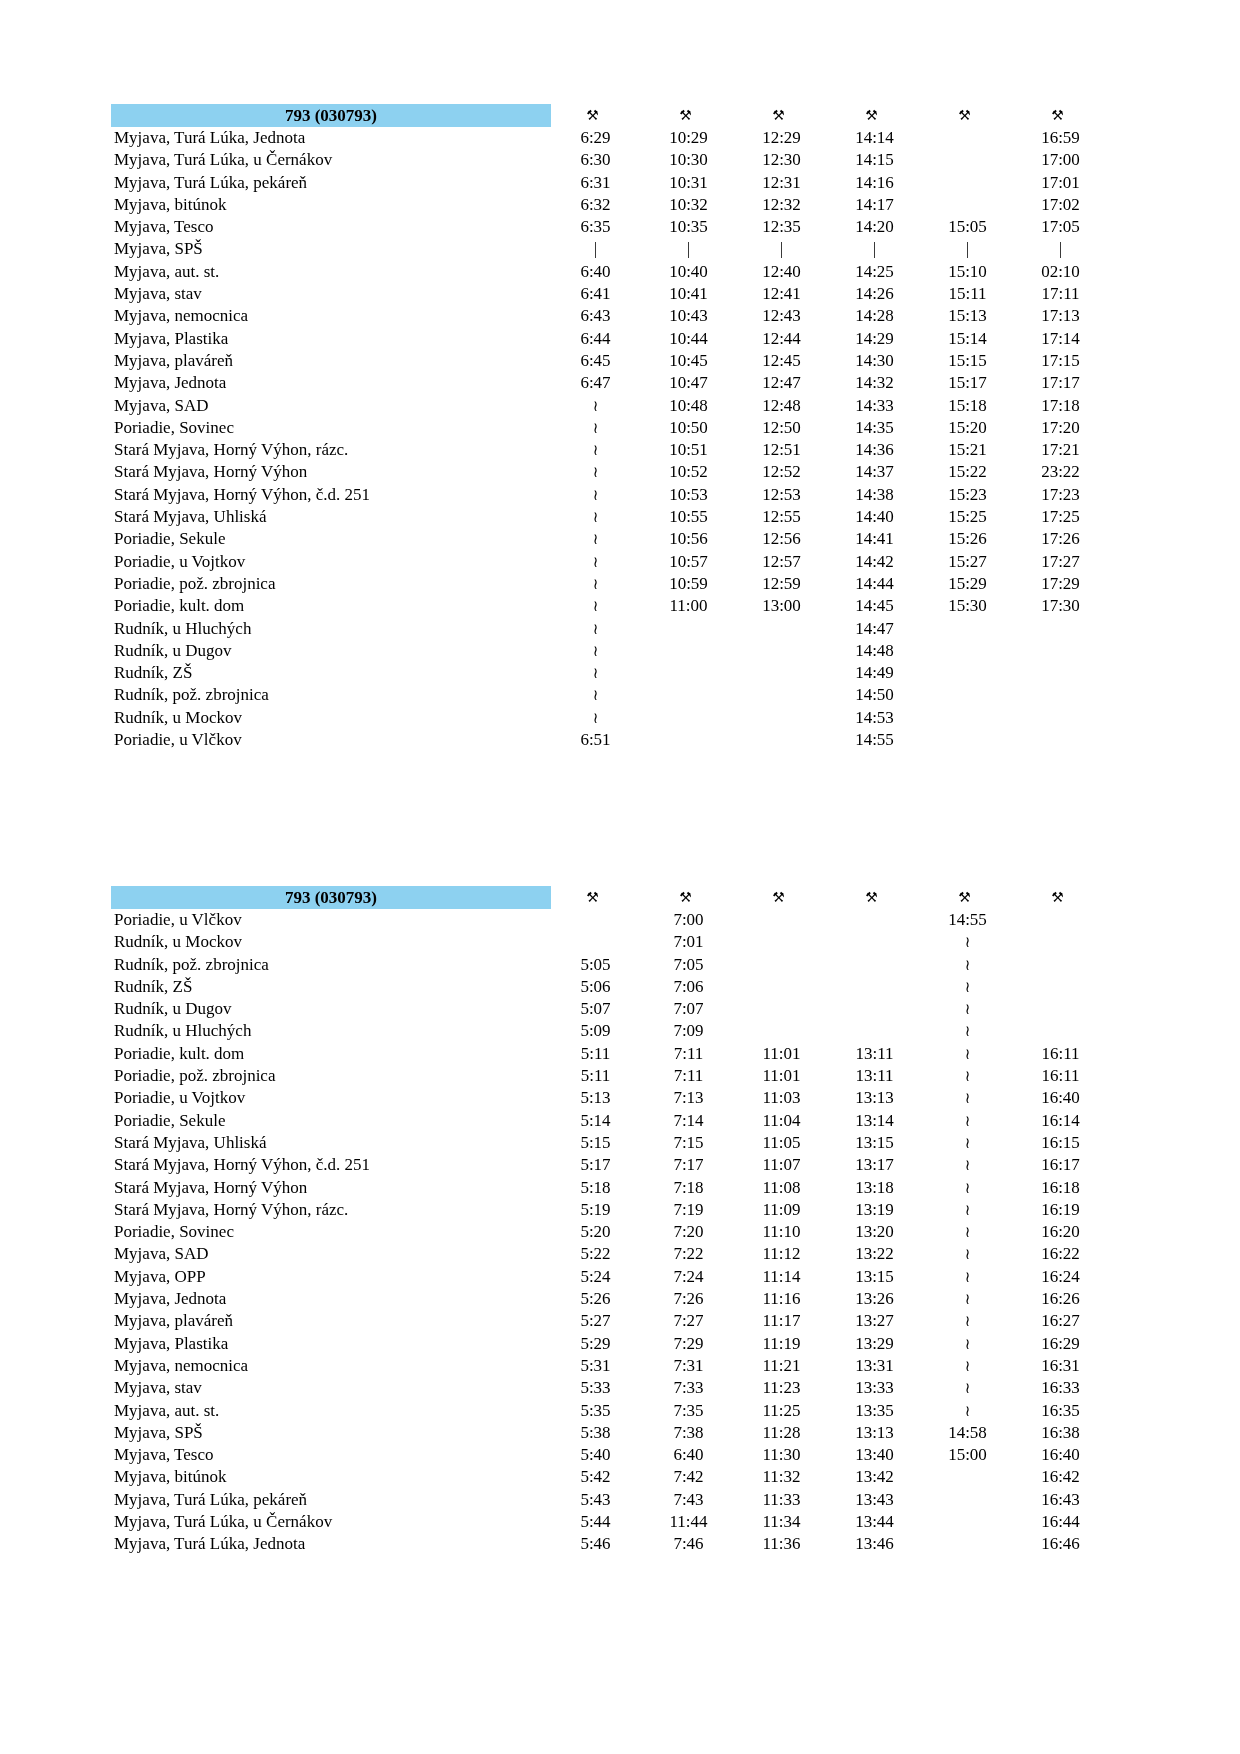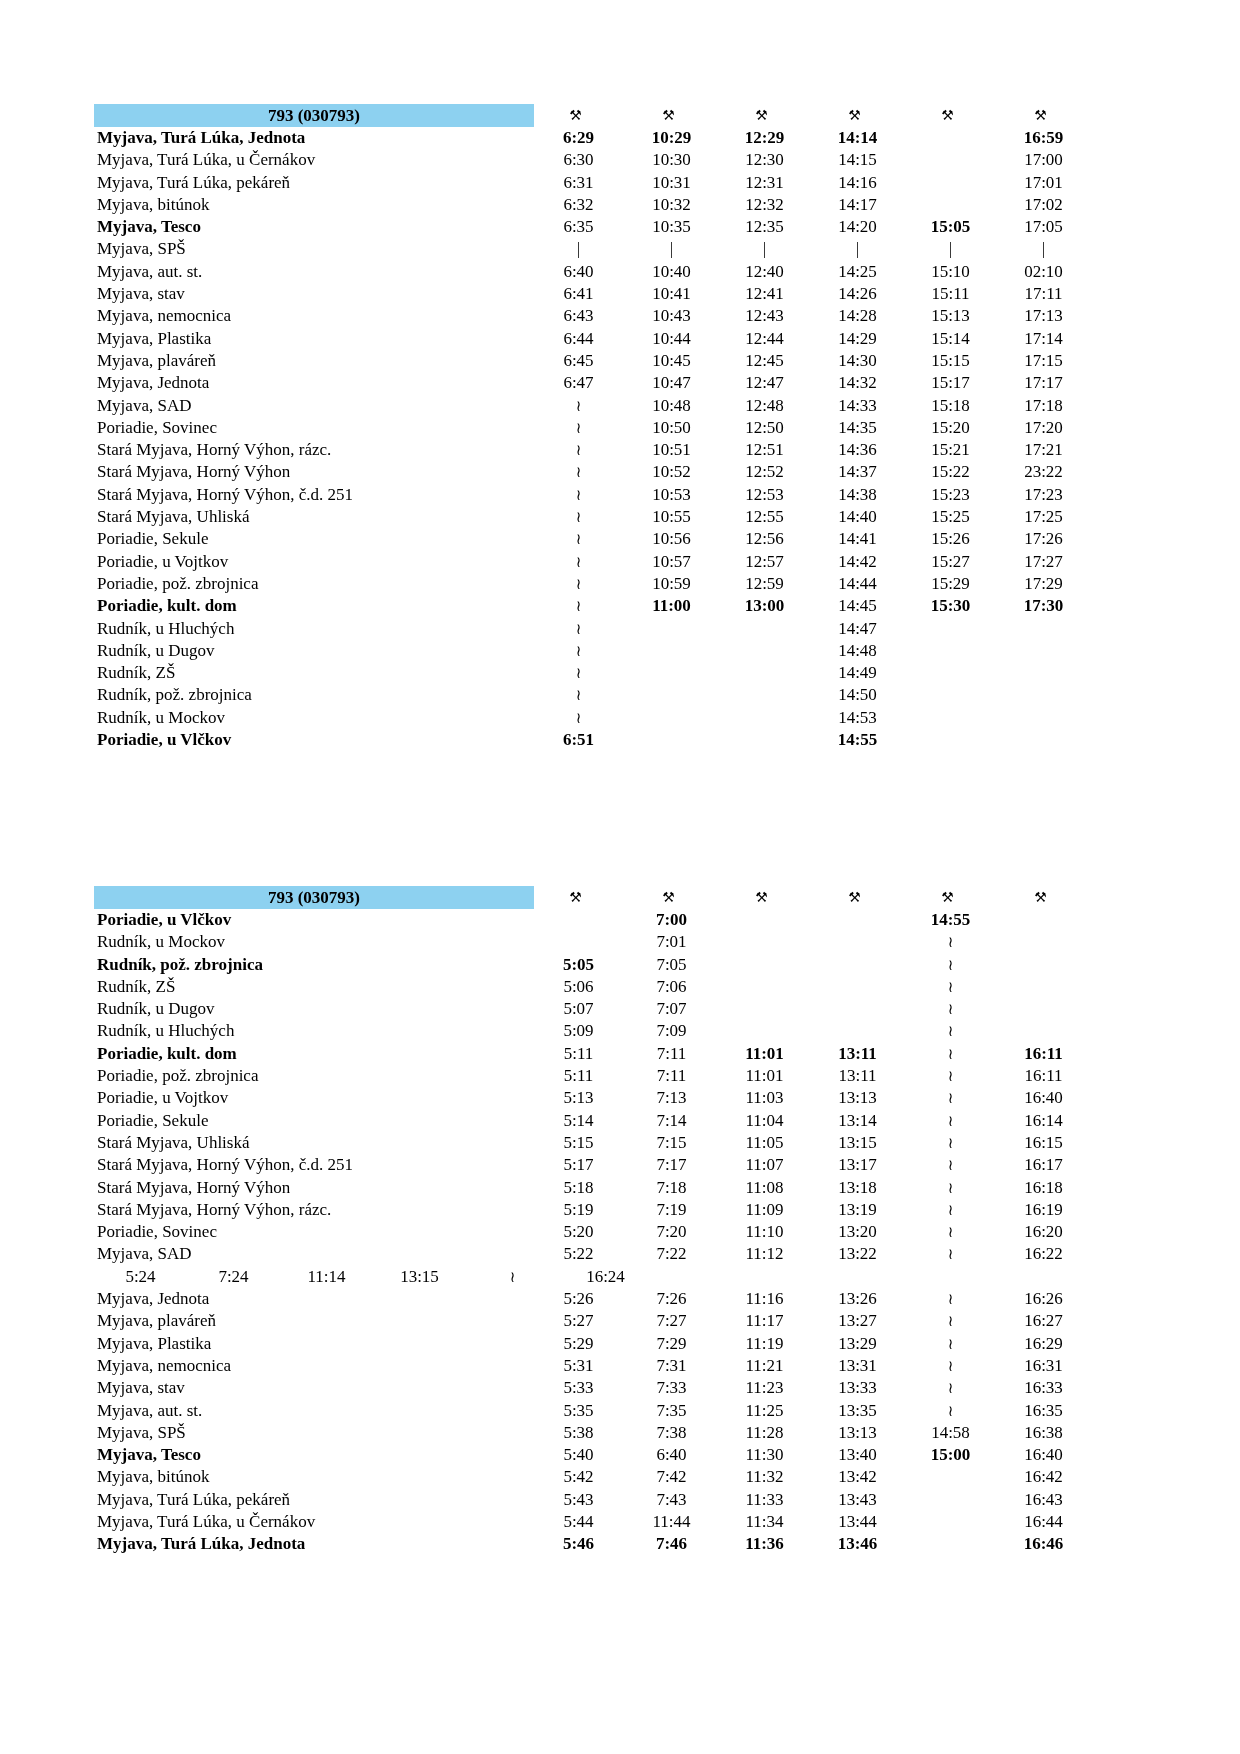--- a/index.html
+++ b/index.html
@@ -1,35 +1,35 @@
 <!DOCTYPE html>
 <html><head>
 <meta charset="utf-8">
 <style>
   html,body{margin:0;padding:0}
   body{
     width:1240px;height:1754px;background:#ffffff;position:relative;
     font-family:"Liberation Serif",serif;color:#000;
   }
-  .tt{position:absolute;left:94px;width:1010px}
+  .tt{position:absolute;left:111px;width:1010px}
   .hdr{display:flex;height:23px}
   .band{
     width:440px;height:23px;background:#8dd1f0;
     text-align:center;font-weight:bold;font-size:17px;line-height:23px;
   }
   .icons-row{display:flex;margin-left:-5px}
   .icell{
     width:93px;text-align:center;
     font-family:"DejaVu Sans",sans-serif;font-size:14px;line-height:23px;
   }
   .rows{display:block}
   .row{display:flex;height:22.3px;line-height:22.3px;font-size:17px}
   .stop{width:435px;padding-left:3px;white-space:nowrap;overflow:hidden}
   .tcell{width:93px;text-align:center}
-  .b{font-weight:bold}
+  .b{font-weight:normal}
   .skip{font-family:"DejaVu Sans",sans-serif;font-size:15px}
   .pass{font-size:16px}
 </style>
 </head>
 <body>
 
 <section class="tt" style="top:104px">
   <div class="hdr">
     <div class="band">
       <span>793 (030793)</span>
@@ -452,20 +452,21 @@
       <div class="row">
         <div class="stop">Myjava, SAD</div>
         <div class="tcell">5:22</div>
         <div class="tcell">7:22</div>
         <div class="tcell">11:12</div>
         <div class="tcell">13:22</div>
         <div class="tcell skip">≀</div>
         <div class="tcell">16:22</div>
       </div>
       <div class="row">
+        <div class="stop">Myjava, OPP</div>
         <div class="tcell">5:24</div>
         <div class="tcell">7:24</div>
         <div class="tcell">11:14</div>
         <div class="tcell">13:15</div>
         <div class="tcell skip">≀</div>
         <div class="tcell">16:24</div>
       </div>
       <div class="row">
         <div class="stop">Myjava, Jednota</div>
         <div class="tcell">5:26</div>

